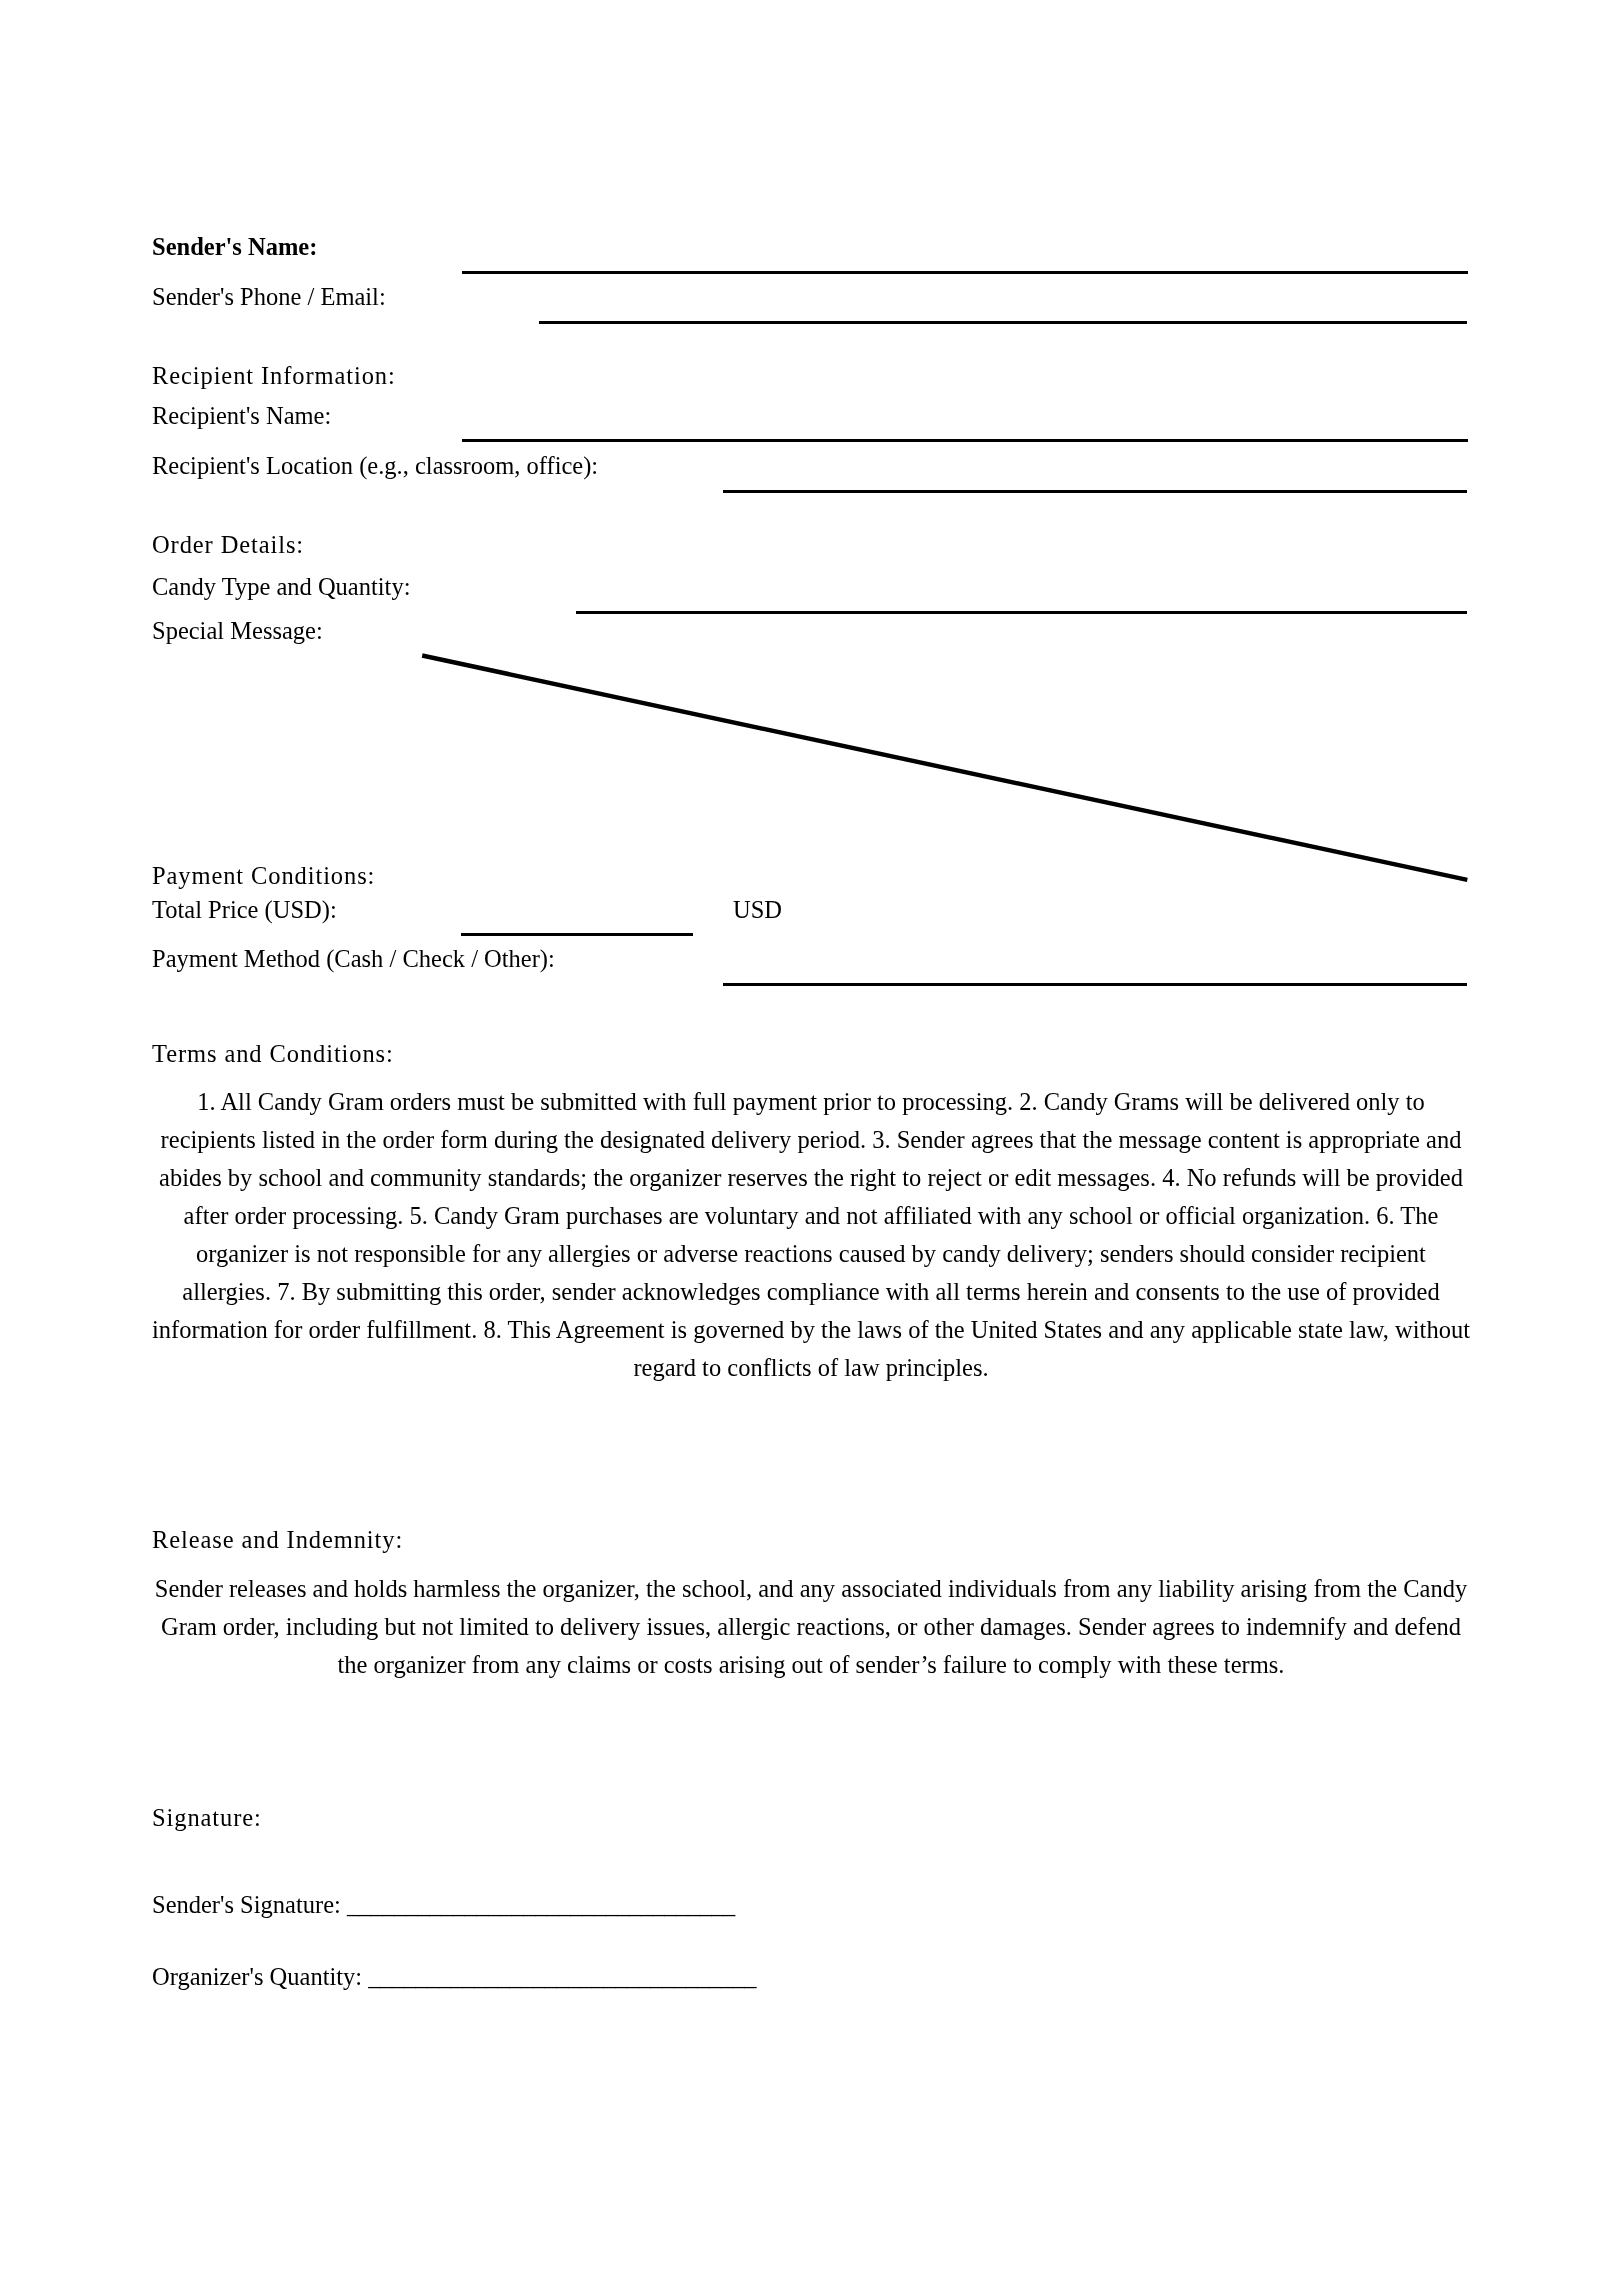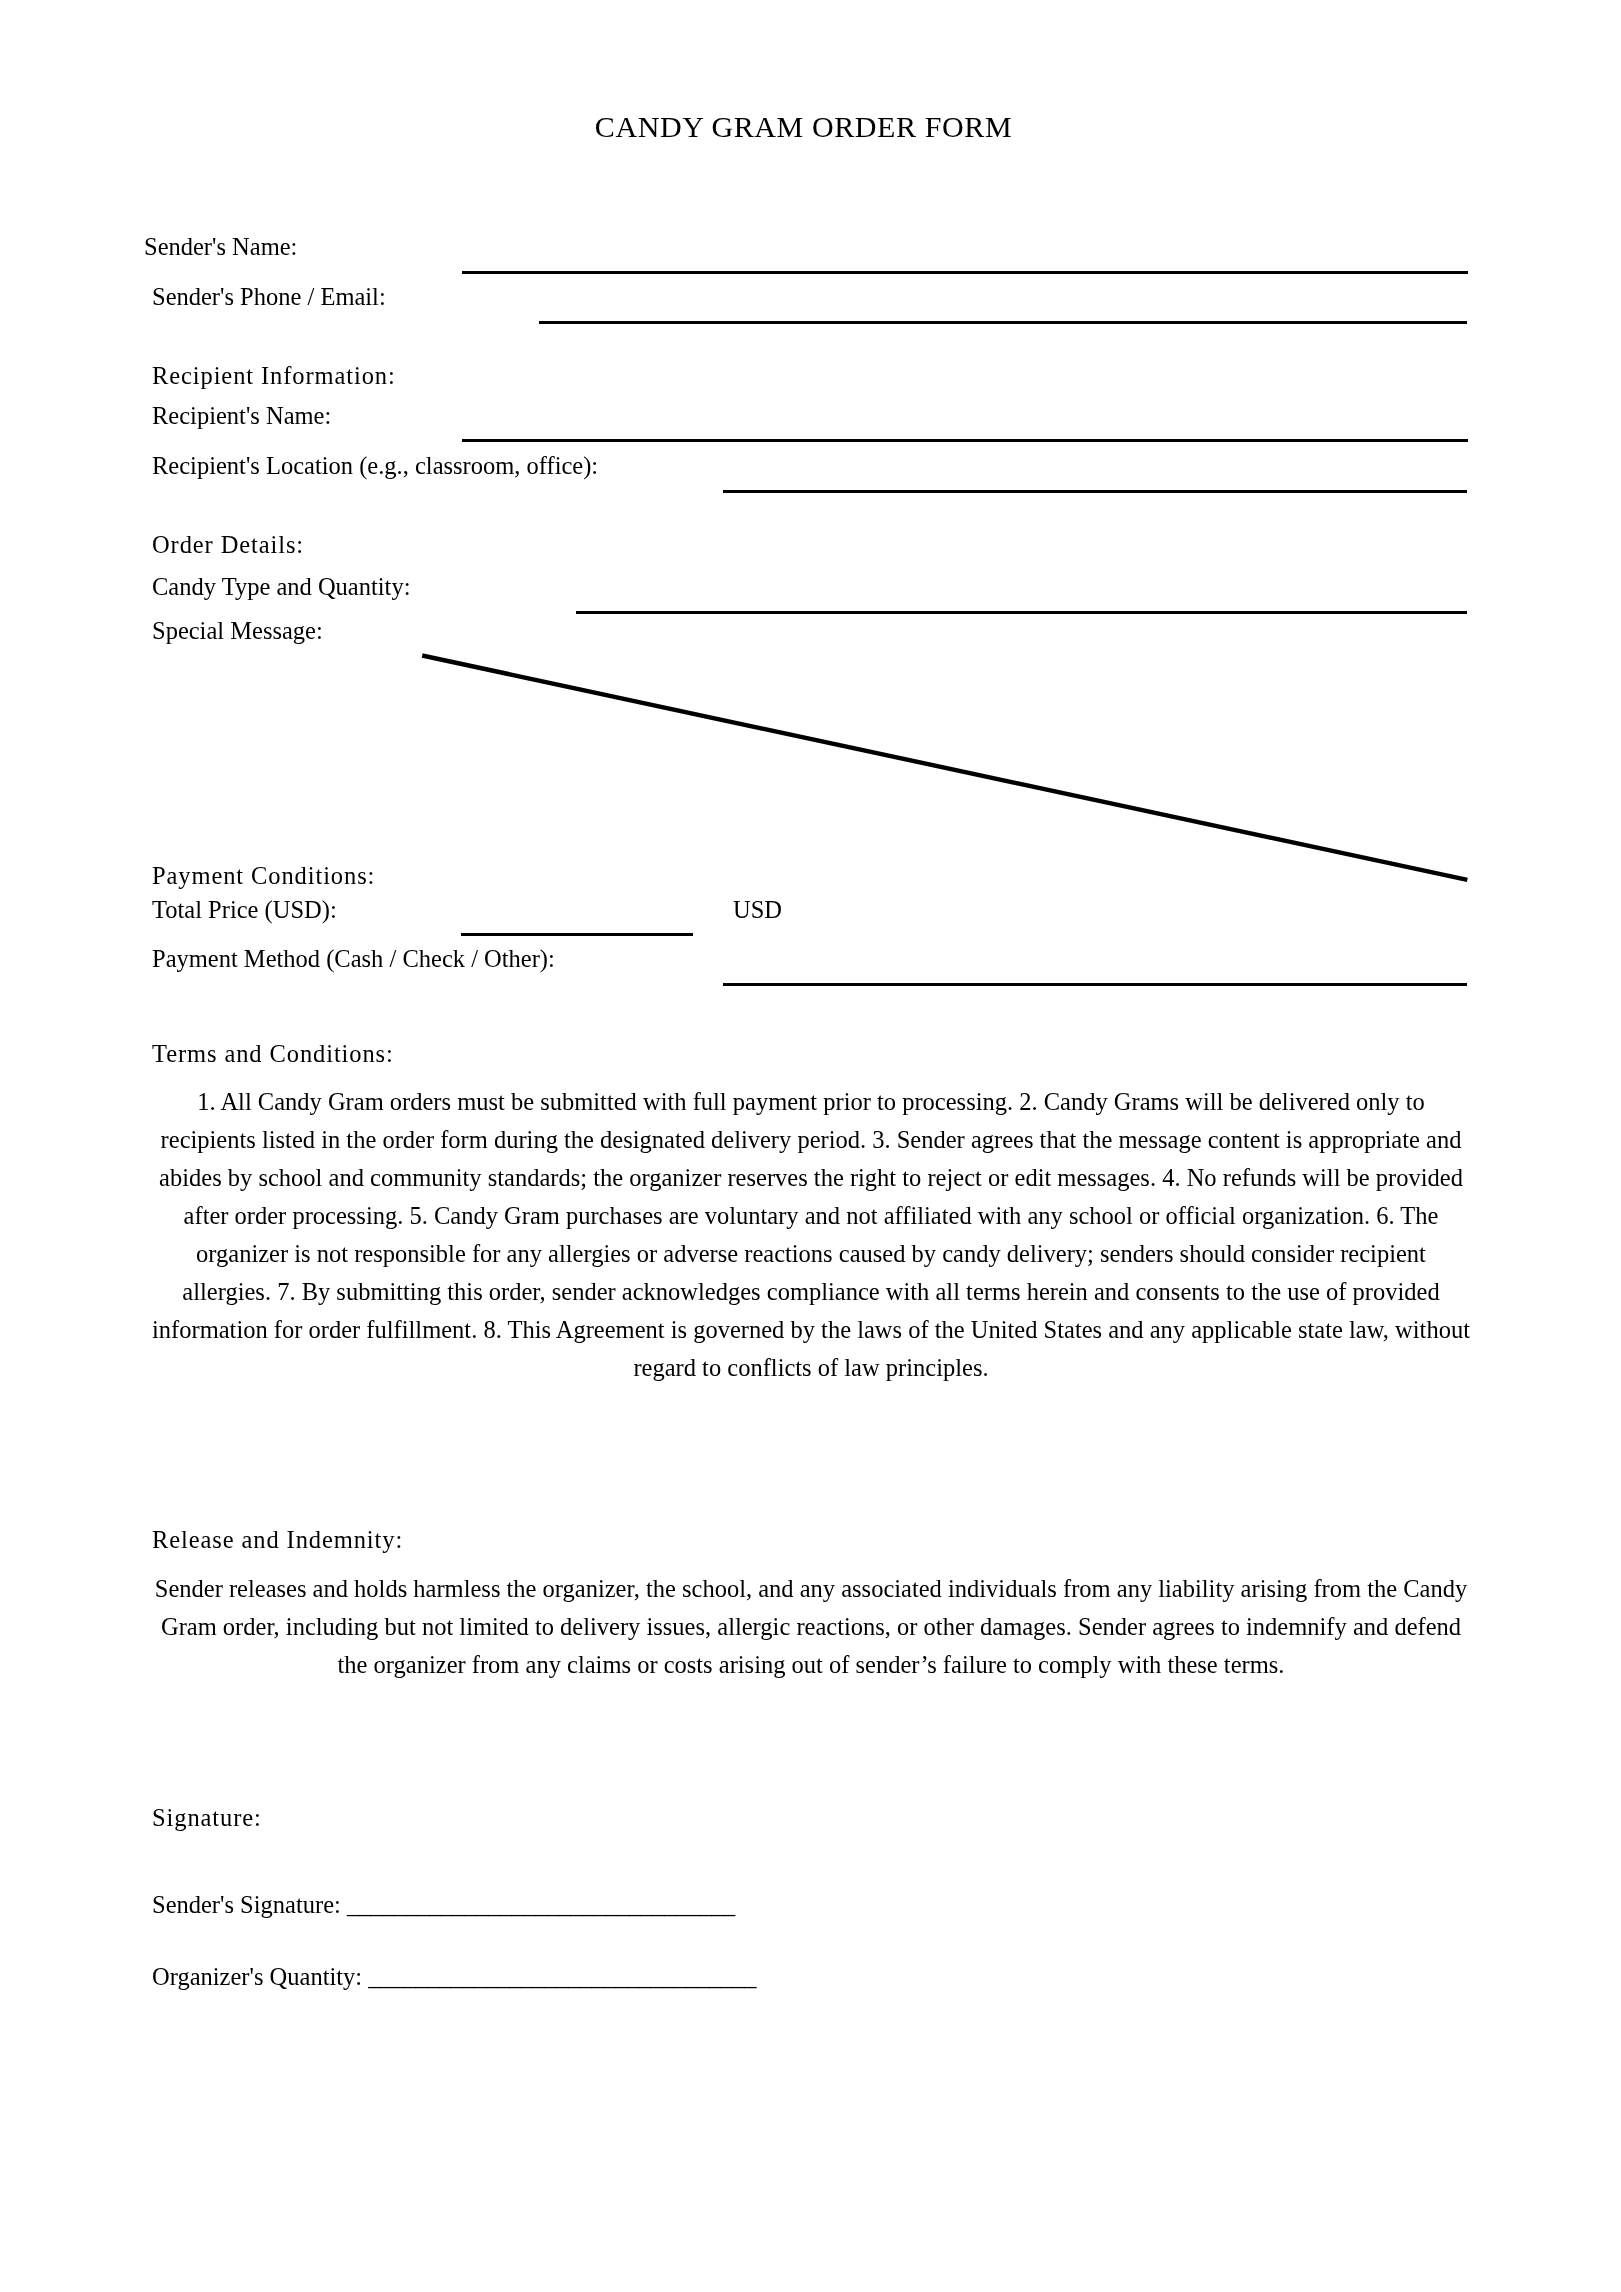--- a/index.html
+++ b/index.html
@@ -81,23 +81,22 @@
   }
   .sig-blank {
     letter-spacing: -0.5px;
   }
 </style>
 </head>
 <body>
 
 <div id="page">
 
-  <div class="doc-title">CANDY GRAM ORDER FORM</div>
 
-  <div class="lbl" style="left:144px; top:232px;">Sender's Name:</div>
+  <div class="lbl" style="left:152px; top:232px;font-weight:bold;">Sender's Name:</div>
   <div class="rule" style="left:462px; top:271px; width:1006px;"></div>
 
   <div class="lbl" style="left:152px; top:282px;">Sender's Phone / Email:</div>
   <div class="rule" style="left:539px; top:321px; width:928px;"></div>
 
   <div class="lbl section-head" style="left:152px; top:361px;">Recipient Information:</div>
 
   <div class="lbl" style="left:152px; top:401px;">Recipient's Name:</div>
   <div class="rule" style="left:462px; top:439px; width:1006px;"></div>
 

